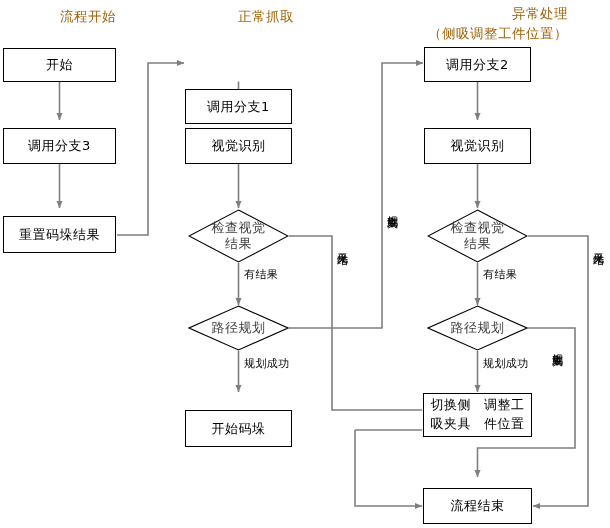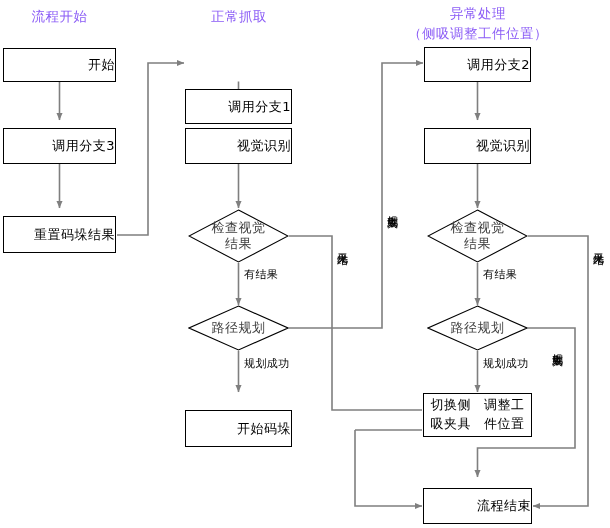--- a/index.html
+++ b/index.html
@@ -19,21 +19,21 @@
     position: absolute;
     left: 0; top: 0;
     width: 610px; height: 528px;
     pointer-events: none;
   }
   .node {
     position: absolute;
     box-sizing: border-box;
     display: flex;
     align-items: center;
-    justify-content: flex-end;
+    justify-content: center;
     text-align: center;
     color: #000000;
     font-size: 13px;
     line-height: 1.35;
     letter-spacing: .5px;
   }
   .node.rect {
     border: 1px solid #000000;
     background: #ffffff;
   }
@@ -52,24 +52,24 @@
     z-index: 2;
     width: 100%;
     text-align: center;
     font-size: 13px;
     line-height: 1.2;
     color: #404040;
     letter-spacing: .5px;
   }
   .title {
     position: absolute;
-    color: #8b5cf6;
+    color: #a16207;
     font-size: 13.5px;
     letter-spacing: .5px;
-    text-align: center;
+    text-align: right;
     white-space: nowrap;
   }
   .edge-label {
     position: absolute;
     color: #000000;
     font-size: 11px;
     letter-spacing: .4px;
     background: #ffffff;
     white-space: nowrap;
     line-height: 1.15;

